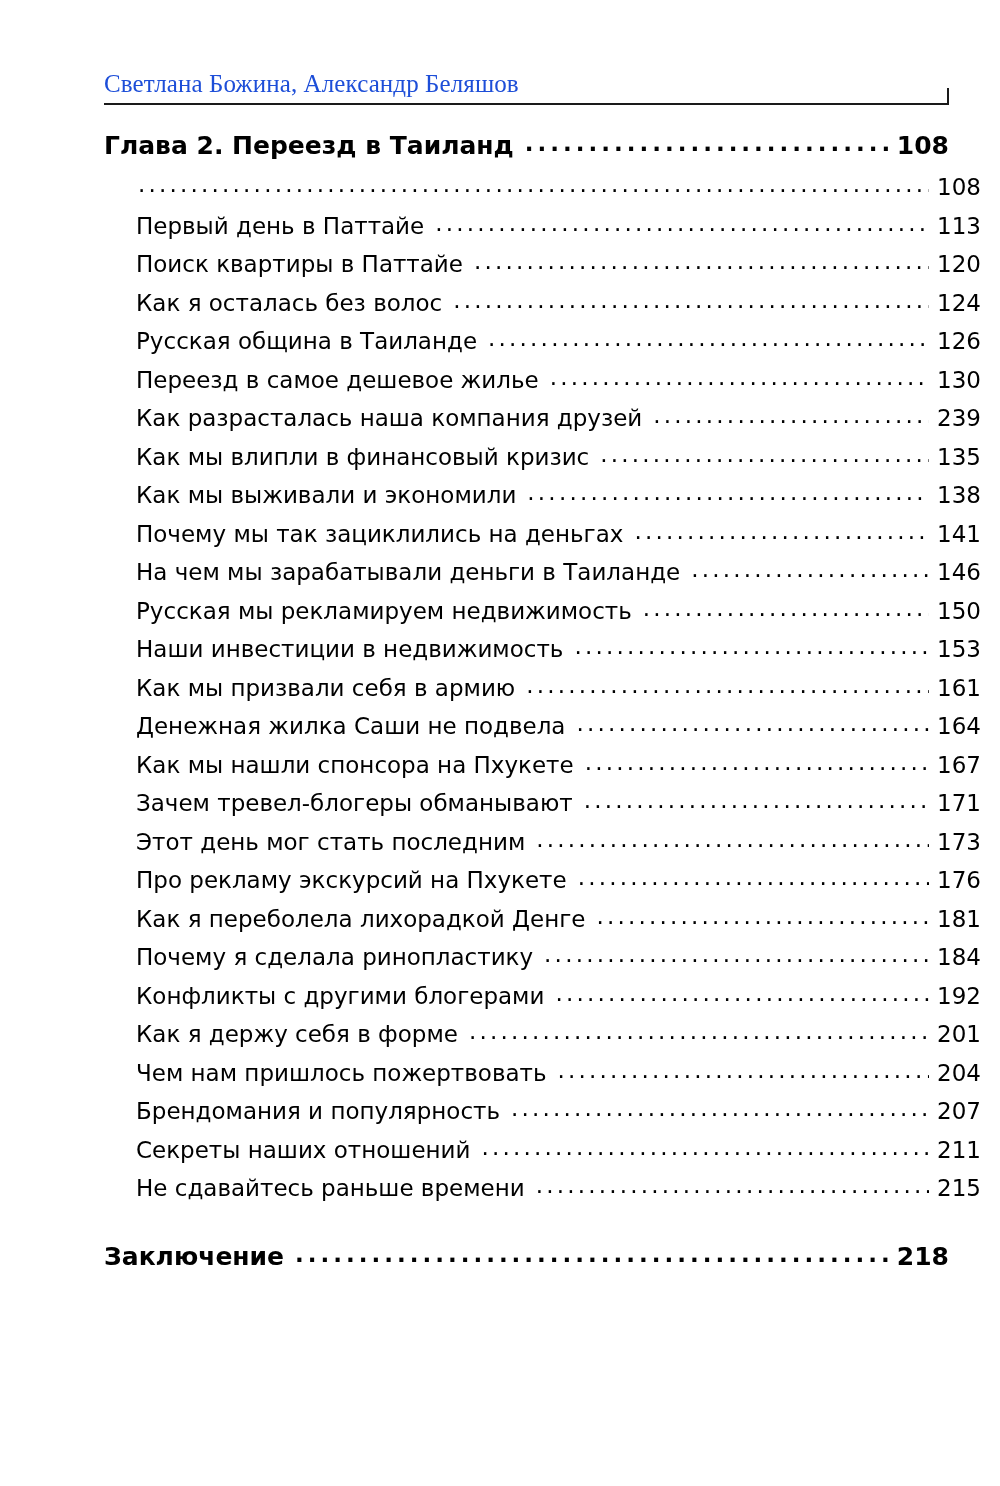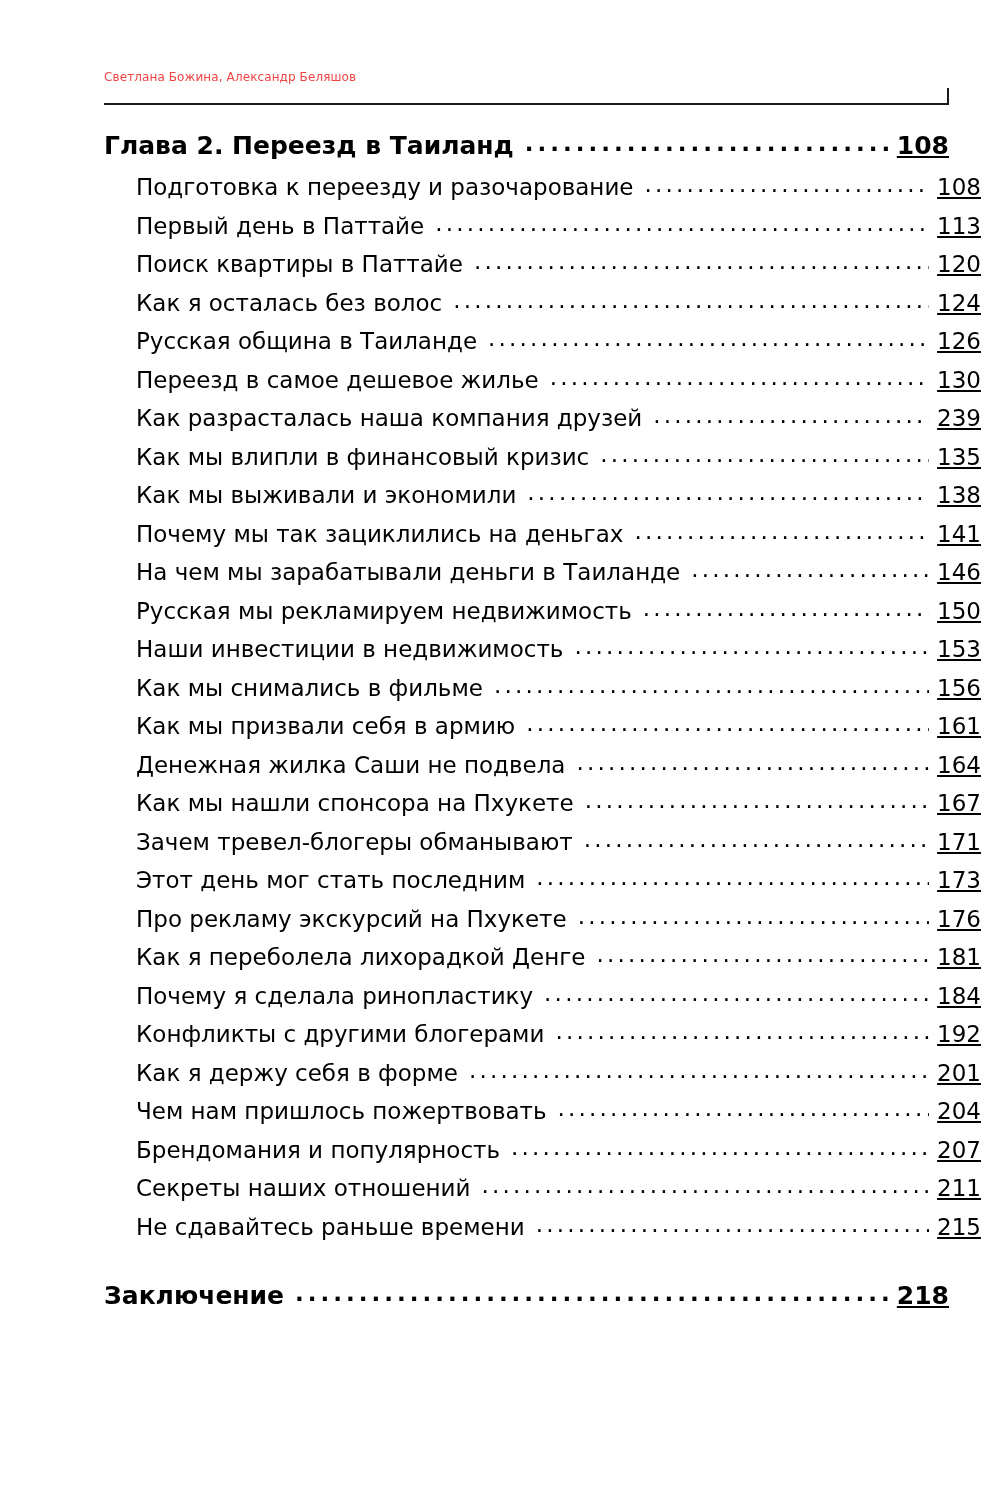--- a/index.html
+++ b/index.html
@@ -20,24 +20,25 @@
     left: 0;
     top: 0;
     width: 1000px;
     height: 1486px;
     background: #ffffff;
   }
   .running-head {
     position: absolute;
     left: 104px;
     top: 70px;
-    font-size: 12px;
+    font-size: 25px;
     letter-spacing: 0.1px;
-    color: #ef4444;
-    white-space: nowrap;
+    color: #1d4ed8;
+    white-space: nowrap;
+    font-family: Liberation Serif, serif;
   }
   .head-rule {
     position: absolute;
     left: 104px;
     top: 103px;
     width: 845px;
     height: 2px;
     background: #1a1a1a;
   }
   .head-tick {
@@ -84,21 +85,20 @@
     white-space: nowrap;
     letter-spacing: 3.2px;
     font-size: 23px;
     color: #000;
   }
   .toc-row .page-num {
     white-space: nowrap;
     padding-left: 6px;
     text-align: right;
     min-width: 44px;
-    text-decoration: underline;
   }
 
   .level-chapter {
     font-weight: bold;
     font-size: 25px;
     margin-bottom: 18px;
   }
   .level-chapter .leader::before {
     letter-spacing: 4px;
     font-weight: bold;
@@ -128,21 +128,20 @@
 
   <div class="toc">
 
     <div class="toc-row level-chapter">
       <span class="title">Глава 2. Переезд в Таиланд</span>
       <span class="leader"></span>
       <span class="page-num">108</span>
     </div>
 
     <div class="toc-row level-section">
-      <span class="title">Подготовка к переезду и разочарование</span>
       <span class="leader"></span>
       <span class="page-num">108</span>
     </div>
     <div class="toc-row level-section">
       <span class="title">Первый день в Паттайе</span>
       <span class="leader"></span>
       <span class="page-num">113</span>
     </div>
     <div class="toc-row level-section">
       <span class="title">Поиск квартиры в Паттайе</span>
@@ -191,25 +190,20 @@
     </div>
     <div class="toc-row level-section">
       <span class="title">Русская мы рекламируем недвижимость</span>
       <span class="leader"></span>
       <span class="page-num">150</span>
     </div>
     <div class="toc-row level-section">
       <span class="title">Наши инвестиции в недвижимость</span>
       <span class="leader"></span>
       <span class="page-num">153</span>
-    </div>
-    <div class="toc-row level-section">
-      <span class="title">Как мы снимались в фильме</span>
-      <span class="leader"></span>
-      <span class="page-num">156</span>
     </div>
     <div class="toc-row level-section">
       <span class="title">Как мы призвали себя в армию</span>
       <span class="leader"></span>
       <span class="page-num">161</span>
     </div>
     <div class="toc-row level-section">
       <span class="title">Денежная жилка Саши не подвела</span>
       <span class="leader"></span>
       <span class="page-num">164</span>

